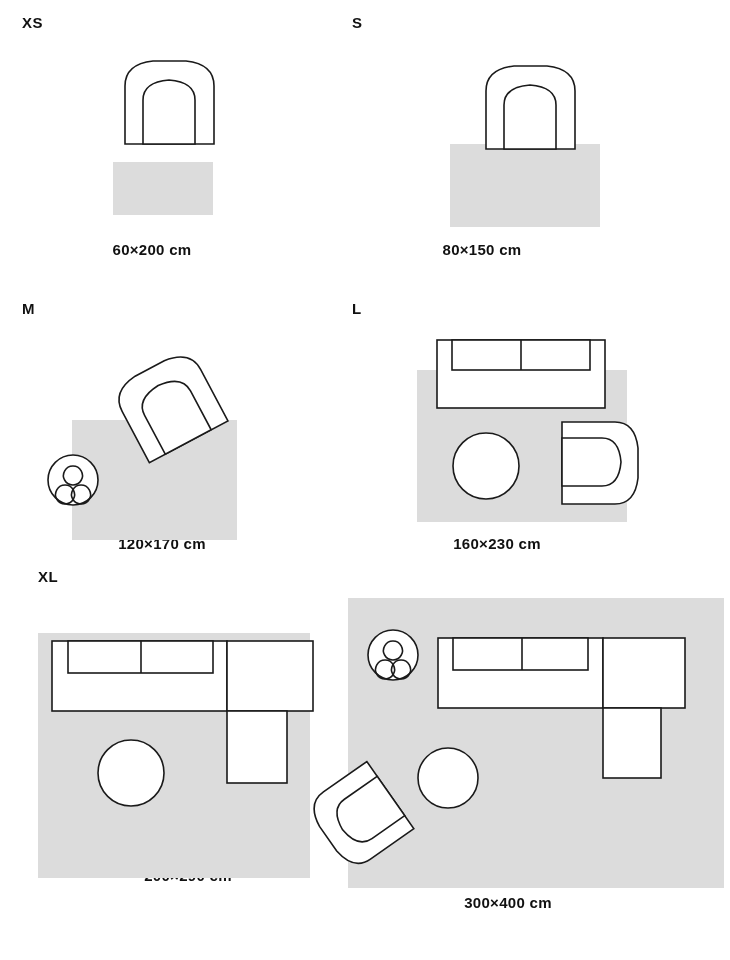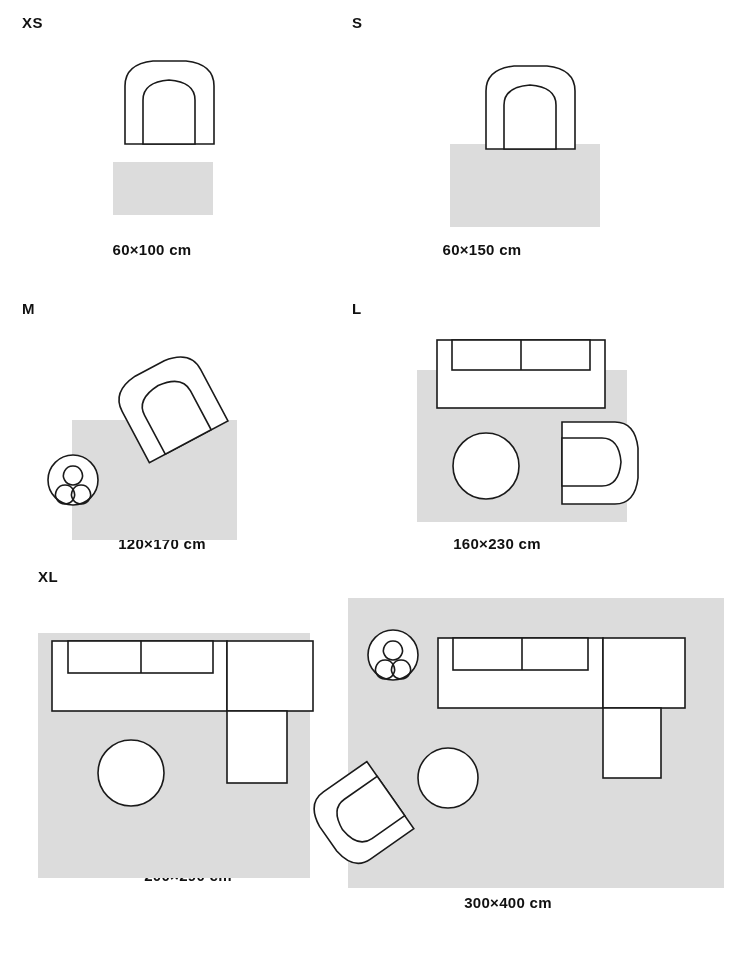--- a/index.html
+++ b/index.html
@@ -56,35 +56,35 @@
       <svg width="260" height="190" viewBox="0 0 260 190">
 
         <rect class="rug" x="91" y="123" width="100" height="53"></rect>
 
         <g>
           <path class="furn" d="M103 105 L103 47 Q103 25 131 22 L164 22 Q192 25 192 47 L192 105 Z"></path>
           <path class="furn" d="M121 105 L121 61 Q121 43 147 41 Q173 43 173 61 L173 105 Z"></path>
         </g>
       </svg>
     </div>
-    <div class="dim-label" style="width:260px; margin-top:12px;">60×100 cm</div>
+    <div class="dim-label" style="width:260px; margin-top:12px;">60×200 cm</div>
   </div>
 
   <div class="cell" style="left:352px; top:14px;">
     <div class="size-label">S</div>
     <div class="stage" style="width:260px; height:190px; margin-top:8px;">
       <svg width="260" height="190" viewBox="0 0 260 190">
         <rect class="rug" x="98" y="105" width="150" height="83"></rect>
         <g>
           <path class="furn" d="M134 110 L134 52 Q134 30 162 27 L195 27 Q223 30 223 52 L223 110 Z"></path>
           <path class="furn" d="M152 110 L152 66 Q152 48 178 46 Q204 48 204 66 L204 110 Z"></path>
         </g>
       </svg>
     </div>
-    <div class="dim-label" style="width:260px; margin-top:12px;">60×150 cm</div>
+    <div class="dim-label" style="width:260px; margin-top:12px;">80×150 cm</div>
   </div>
 
   <div class="cell" style="left:22px; top:300px;">
     <div class="size-label">M</div>
     <div class="stage" style="width:280px; height:200px; margin-top:8px;">
       <svg width="280" height="200" viewBox="0 0 280 200">
         <rect class="rug" x="50" y="95" width="165" height="120"></rect>
 
         <g transform="rotate(-28 150 95)">
           <path class="furn" d="M110 122 L110 64 Q110 42 138 39 L171 39 Q199 42 199 64 L199 122 Z"></path>

